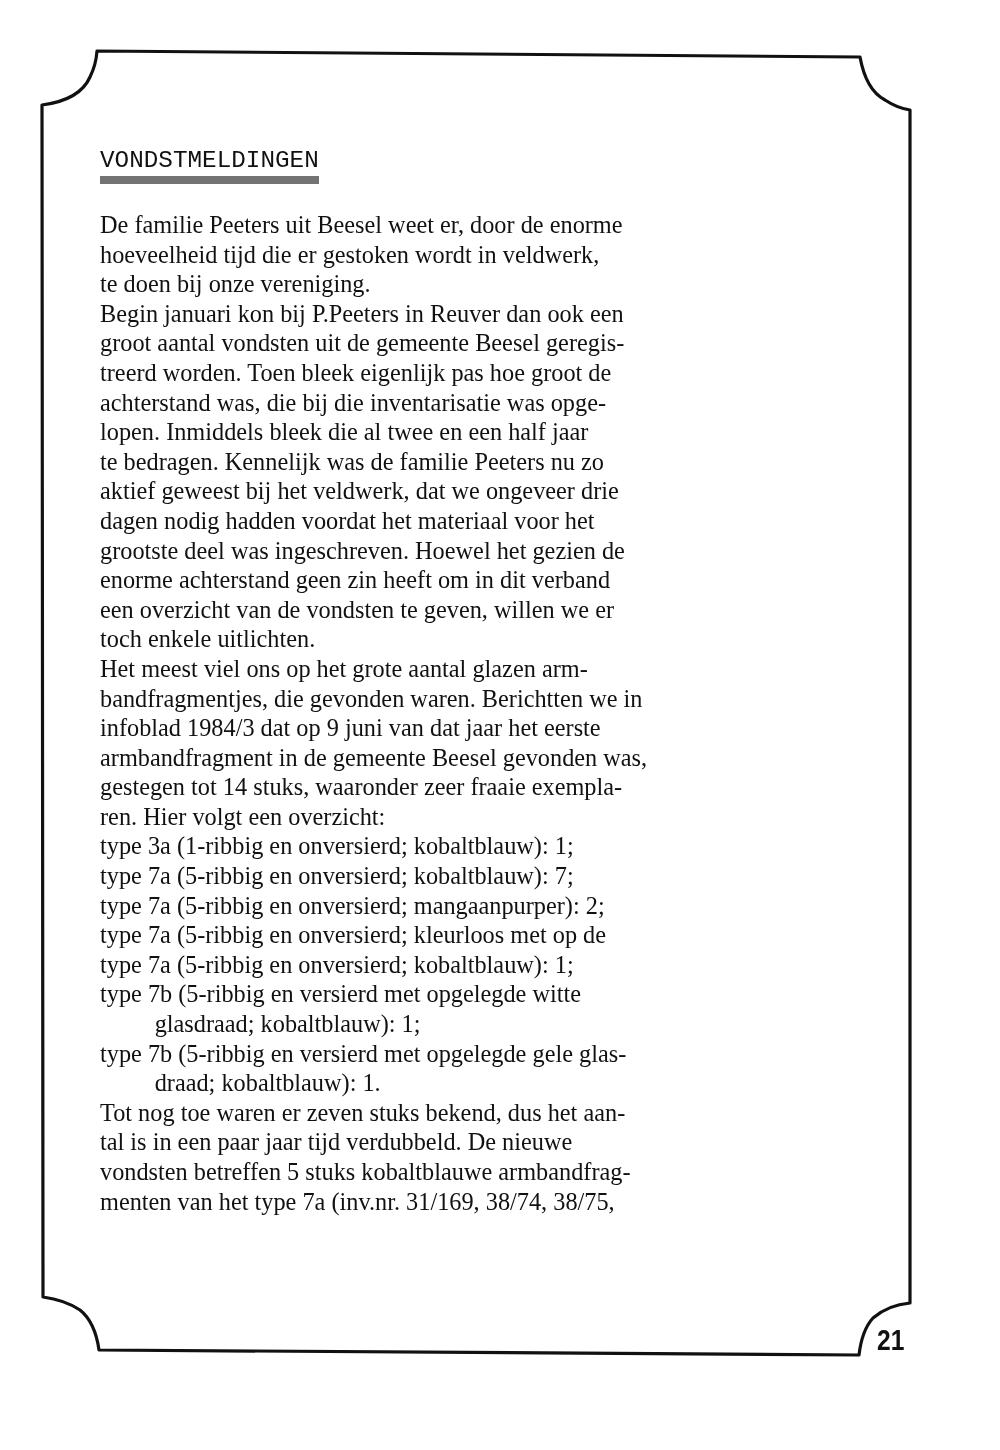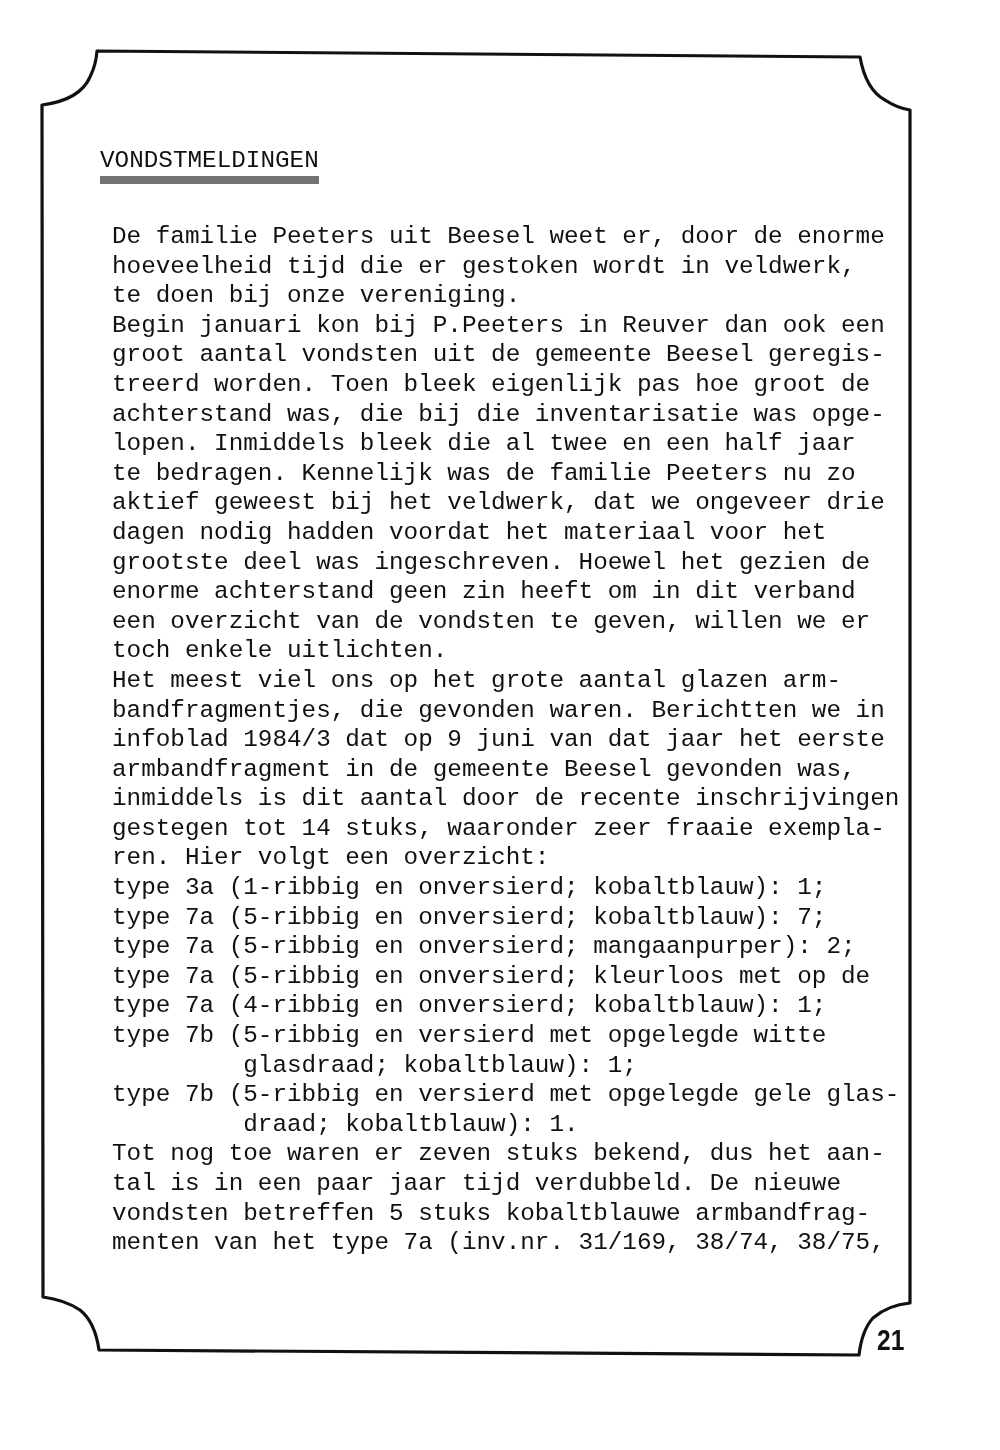--- a/index.html
+++ b/index.html
@@ -33,23 +33,24 @@
       line-height: 30px;
       white-space: pre;
       border-bottom: 8px solid #737373;
       padding-bottom: 0px;
     }
     #body-text {
       position: absolute;
       left: 100px;
       top: 210px;
       width: 800px;
-      margin: 12px;
+      margin: 0;
       padding: 0;
       list-style: none;
+      font-family: Liberation Serif, serif;
     }
     #body-text .line {
       display: block;
       height: 29.6px;
       line-height: 29.6px;
       white-space: pre;
     }
     #page-number {
       position: absolute;
       left: 877px;
@@ -97,28 +98,27 @@
     <li class="line">aktief geweest bij het veldwerk, dat we ongeveer drie</li>
     <li class="line">dagen nodig hadden voordat het materiaal voor het</li>
     <li class="line">grootste deel was ingeschreven. Hoewel het gezien de</li>
     <li class="line">enorme achterstand geen zin heeft om in dit verband</li>
     <li class="line">een overzicht van de vondsten te geven, willen we er</li>
     <li class="line">toch enkele uitlichten.</li>
     <li class="line">Het meest viel ons op het grote aantal glazen arm-</li>
     <li class="line">bandfragmentjes, die gevonden waren. Berichtten we in</li>
     <li class="line">infoblad 1984/3 dat op 9 juni van dat jaar het eerste</li>
     <li class="line">armbandfragment in de gemeente Beesel gevonden was,</li>
-    <li class="line">inmiddels is dit aantal door de recente inschrijvingen</li>
     <li class="line">gestegen tot 14 stuks, waaronder zeer fraaie exempla-</li>
     <li class="line">ren. Hier volgt een overzicht:</li>
     <li class="line">type 3a (1-ribbig en onversierd; kobaltblauw): 1;</li>
     <li class="line">type 7a (5-ribbig en onversierd; kobaltblauw): 7;</li>
     <li class="line">type 7a (5-ribbig en onversierd; mangaanpurper): 2;</li>
     <li class="line">type 7a (5-ribbig en onversierd; kleurloos met op de</li>
-    <li class="line">type 7a (4-ribbig en onversierd; kobaltblauw): 1;</li>
+    <li class="line">type 7a (5-ribbig en onversierd; kobaltblauw): 1;</li>
     <li class="line">type 7b (5-ribbig en versierd met opgelegde witte</li>
     <li class="line">         glasdraad; kobaltblauw): 1;</li>
     <li class="line">type 7b (5-ribbig en versierd met opgelegde gele glas-</li>
     <li class="line">         draad; kobaltblauw): 1.</li>
     <li class="line">Tot nog toe waren er zeven stuks bekend, dus het aan-</li>
     <li class="line">tal is in een paar jaar tijd verdubbeld. De nieuwe</li>
     <li class="line">vondsten betreffen 5 stuks kobaltblauwe armbandfrag-</li>
     <li class="line">menten van het type 7a (inv.nr. 31/169, 38/74, 38/75,</li>
   </ul>
 

